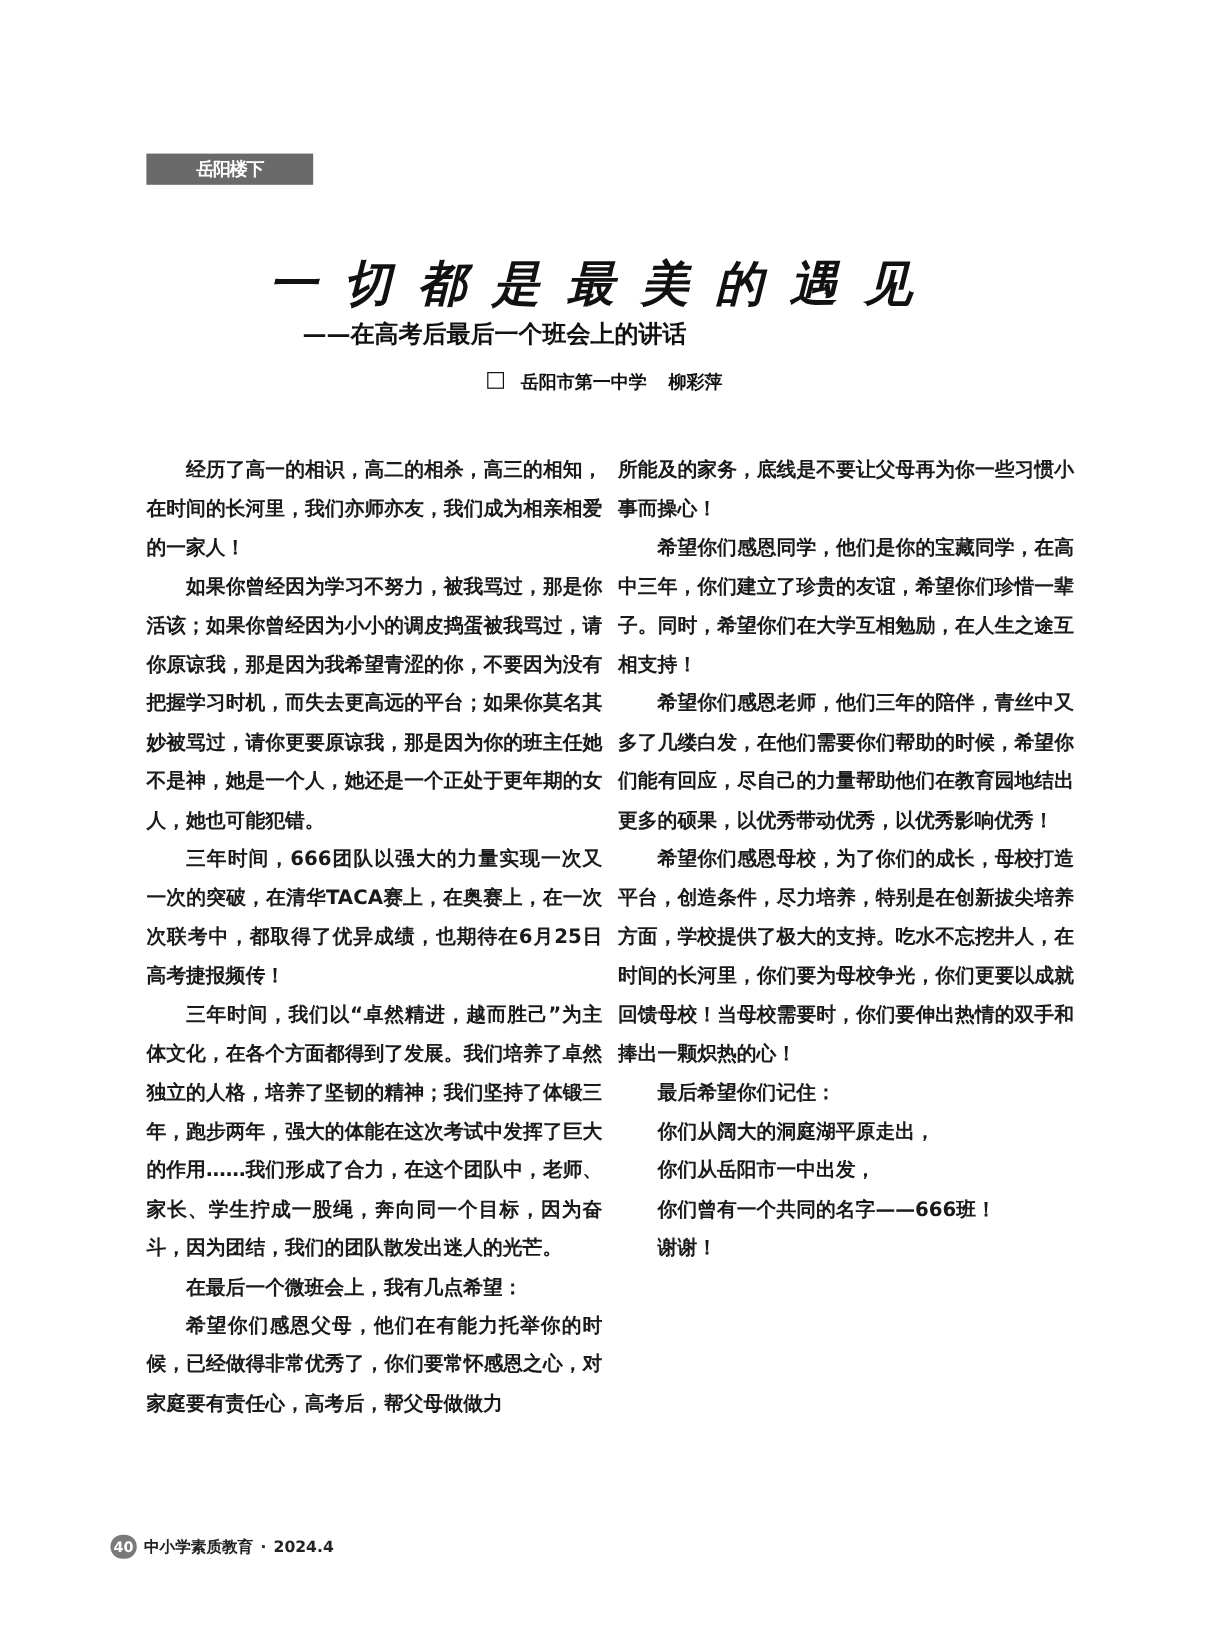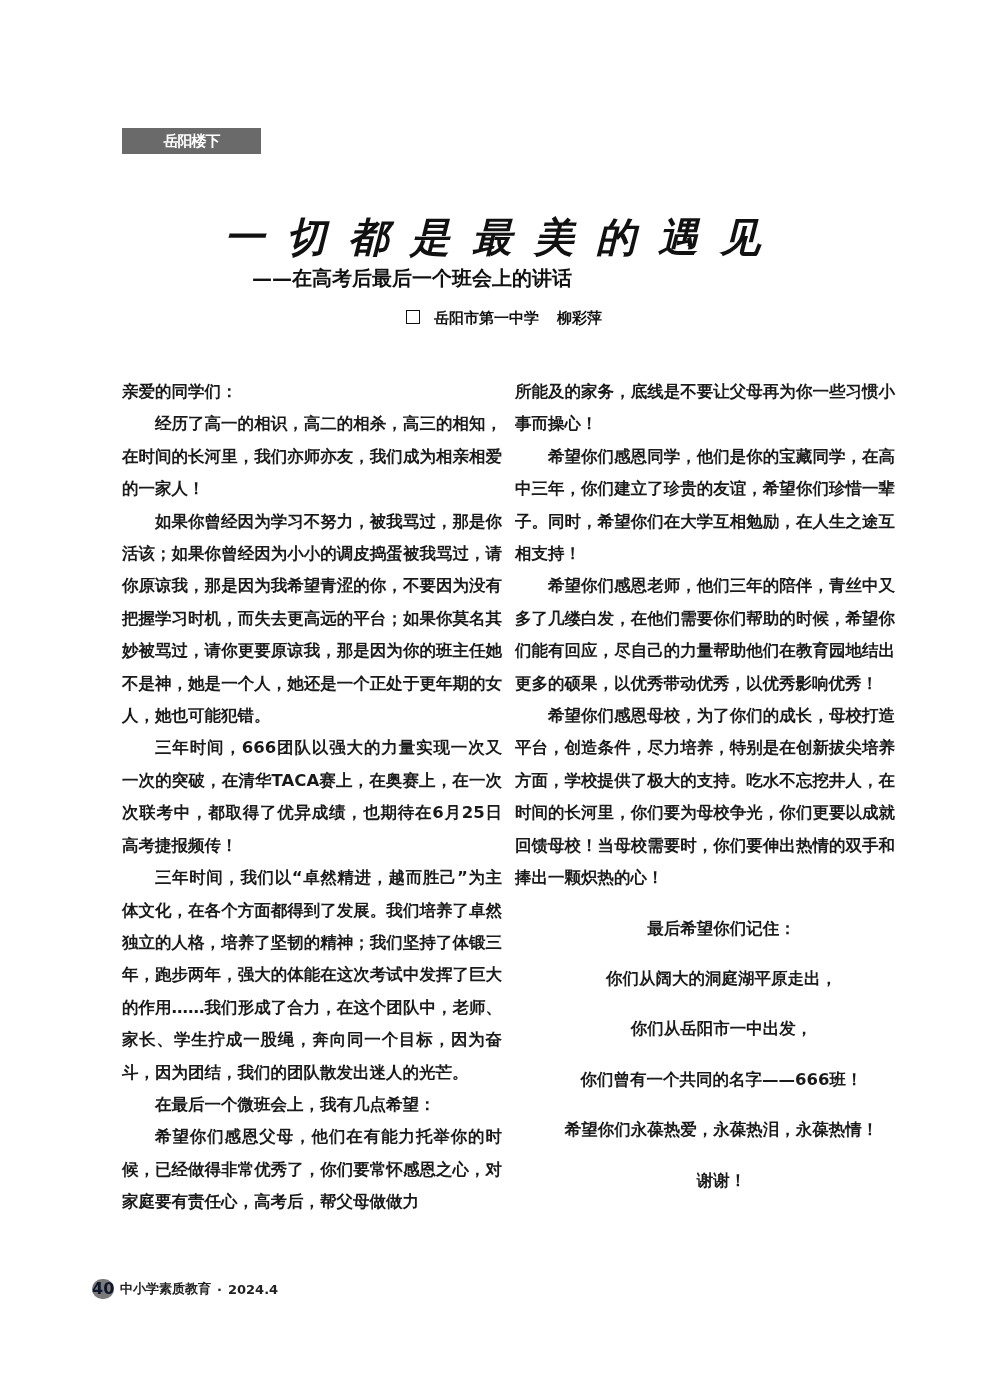--- a/index.html
+++ b/index.html
@@ -39,62 +39,60 @@
   .col {
     position: absolute; top: 376px; width: 380px;
     font-size: 16.5px; font-weight: bold; line-height: 32.4px;
     text-align: justify; color: #1a1a1a;
   }
   .col.left { left: 122px; }
   .col.right { left: 515px; }
   .col p { margin: 0; }
   .col p.indent { text-indent: 2em; }
   .col p.noindent { text-indent: 0; }
-  .col p.verse { padding-left: 2em; text-indent: 0; text-align: center; margin-top: 18px; }
+  .col p.verse { padding-left: 2em; text-indent: 0; text-align: left; }
   .footer {
     position: absolute; left: 92px; top: 1278px; height: 22px;
     display: flex; align-items: center; gap: 6px;
     font-size: 13px; font-weight: bold; color: #222;
   }
   .page-num {
     width: 22px; height: 20px; border-radius: 11px; background: #7a7a7a;
-    color: #0f172a; font-size: 16px; font-weight: bold; text-align: center; line-height: 20px;
+    color: #ffffff; font-size: 12px; font-weight: bold; text-align: center; line-height: 20px;
   }
 </style>
 </head>
 <body>
 
 <div class="section-tag">岳阳楼下</div>
 
 <h1 class="title" style="margin:0;font-style:italic;">一切都是最美的遇见</h1>
 <div class="subtitle">——在高考后最后一个班会上的讲话</div>
 <div class="byline">
   <span class="box"></span><span>岳阳市第一中学</span><span class="author">柳彩萍</span>
 </div>
 
 <div class="col left">
-  <p class="noindent">亲爱的同学们：</p>
   <p class="indent">经历了高一的相识，高二的相杀，高三的相知，在时间的长河里，我们亦师亦友，我们成为相亲相爱的一家人！</p>
   <p class="indent">如果你曾经因为学习不努力，被我骂过，那是你活该；如果你曾经因为小小的调皮捣蛋被我骂过，请你原谅我，那是因为我希望青涩的你，不要因为没有把握学习时机，而失去更高远的平台；如果你莫名其妙被骂过，请你更要原谅我，那是因为你的班主任她不是神，她是一个人，她还是一个正处于更年期的女人，她也可能犯错。</p>
   <p class="indent">三年时间，666团队以强大的力量实现一次又一次的突破，在清华TACA赛上，在奥赛上，在一次次联考中，都取得了优异成绩，也期待在6月25日高考捷报频传！</p>
   <p class="indent">三年时间，我们以“卓然精进，越而胜己”为主体文化，在各个方面都得到了发展。我们培养了卓然独立的人格，培养了坚韧的精神；我们坚持了体锻三年，跑步两年，强大的体能在这次考试中发挥了巨大的作用……我们形成了合力，在这个团队中，老师、家长、学生拧成一股绳，奔向同一个目标，因为奋斗，因为团结，我们的团队散发出迷人的光芒。</p>
   <p class="indent">在最后一个微班会上，我有几点希望：</p>
   <p class="indent">希望你们感恩父母，他们在有能力托举你的时候，已经做得非常优秀了，你们要常怀感恩之心，对家庭要有责任心，高考后，帮父母做做力</p>
 </div>
 
 <div class="col right">
   <p class="noindent">所能及的家务，底线是不要让父母再为你一些习惯小事而操心！</p>
   <p class="indent">希望你们感恩同学，他们是你的宝藏同学，在高中三年，你们建立了珍贵的友谊，希望你们珍惜一辈子。同时，希望你们在大学互相勉励，在人生之途互相支持！</p>
   <p class="indent">希望你们感恩老师，他们三年的陪伴，青丝中又多了几缕白发，在他们需要你们帮助的时候，希望你们能有回应，尽自己的力量帮助他们在教育园地结出更多的硕果，以优秀带动优秀，以优秀影响优秀！</p>
   <p class="indent">希望你们感恩母校，为了你们的成长，母校打造平台，创造条件，尽力培养，特别是在创新拔尖培养方面，学校提供了极大的支持。吃水不忘挖井人，在时间的长河里，你们要为母校争光，你们更要以成就回馈母校！当母校需要时，你们要伸出热情的双手和捧出一颗炽热的心！</p>
   <p class="verse">最后希望你们记住：</p>
   <p class="verse">你们从阔大的洞庭湖平原走出，</p>
   <p class="verse">你们从岳阳市一中出发，</p>
   <p class="verse">你们曾有一个共同的名字——666班！</p>
-  <p class="verse">希望你们永葆热爱，永葆热泪，永葆热情！</p>
   <p class="verse">谢谢！</p>
 </div>
 
 <div class="footer">
   <span class="page-num">40</span>
   <span>中小学素质教育</span>
   <span>·</span>
   <span>2024.4</span>
 </div>
 

